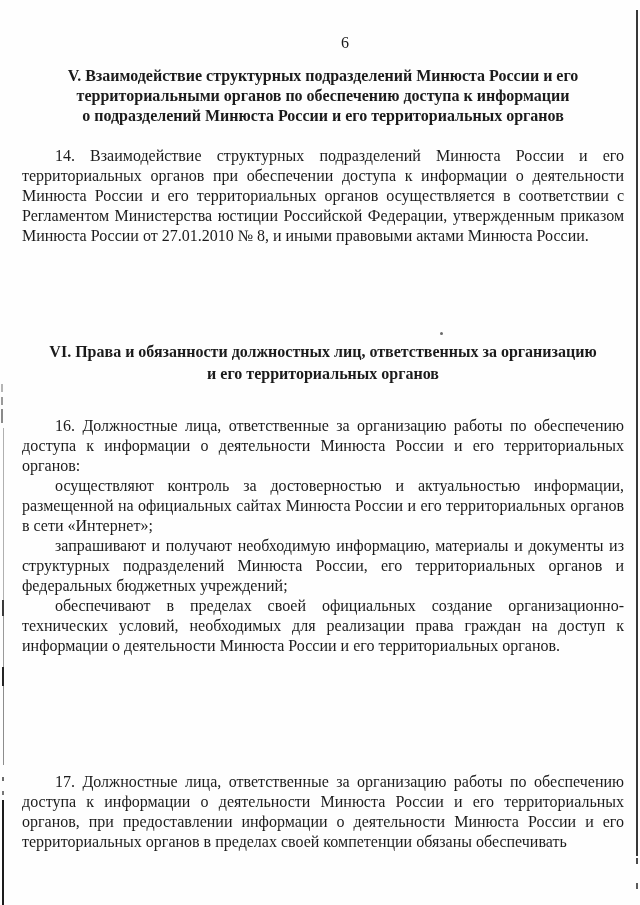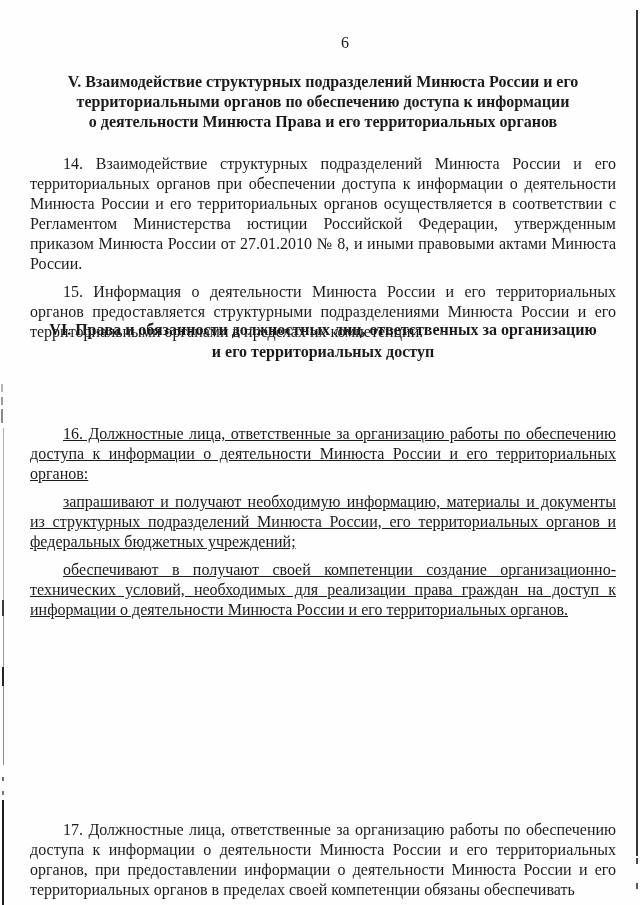--- a/index.html
+++ b/index.html
@@ -28,37 +28,37 @@
   }
   .heading {
     position: absolute;
     left: 22px;
     width: 602px;
     text-align: center;
     font-weight: 700;
     font-size: 16px;
     line-height: 20px;
   }
-  #heading-v { top: 72px; }
-  #heading-vi { top: 319px; line-height: 22px; }
+  #heading-v { top: 66px; }
+  #heading-vi { top: 341px; line-height: 22px; }
   .bodyblock {
     position: absolute;
     left: 22px;
     width: 602px;
     font-size: 16px;
     line-height: 20px;
     text-align: justify;
   }
   .bodyblock p {
-    margin: 8px;
+    margin: 0;
     text-indent: 33px;
   }
   #block-sec5 { top: 146px; }
-  #block-sec6 { top: 416px; text-decoration: underline; }
-  #block-para17 { top: 812px; }
+  #block-sec6 { top: 416px; }
+  #block-para17 { top: 772px; }
 
   
   .artifact { position: absolute; }
   .a-right-line   { left: 636px; top: 10px;  width: 2px; height: 846px; background: #383838; }
   .a-right-dash1  { left: 636px; top: 858px; width: 2px; height: 6px;  background: #4a4a4a; }
   .a-right-dash2  { left: 636px; top: 883px; width: 2px; height: 6px;  background: #5a5a5a; }
   .a-left-dash1   { left: 1px;  top: 384px; width: 2px; height: 8px;  background: #b5b5b5; }
   .a-left-dash2   { left: 1px;  top: 397px; width: 2px; height: 8px;  background: #9a9a9a; }
   .a-left-dash3   { left: 1px;  top: 409px; width: 2px; height: 14px; background: #8a8a8a; }
   .a-left-gray1   { left: 3px;  top: 428px; width: 1px; height: 172px; background: #b0b0b0; }
@@ -74,37 +74,37 @@
 </head>
 <body>
 
 <div class="page">
 
   <div class="pagenum">6</div>
 
   <div class="heading" id="heading-v">
     <div>V. Взаимодействие структурных подразделений Минюста России и его</div>
     <div>территориальными органов по обеспечению доступа к информации</div>
-    <div>о деятельности Минюста Права и его территориальных органов</div>
+    <div>о подразделений Минюста России и его территориальных органов</div>
   </div>
 
   <div class="bodyblock" id="block-sec5">
     <p>14. Взаимодействие структурных подразделений Минюста России и его территориальных органов при обеспечении доступа к информации о деятельности Минюста России и его территориальных органов осуществляется в соответствии с Регламентом Министерства юстиции Российской Федерации, утвержденным приказом Минюста России от 27.01.2010 № 8, и иными правовыми актами Минюста России.</p>
-    <p>15. Информация о деятельности Минюста России и его территориальных органов предоставляется структурными подразделениями Минюста России и его территориальными органами в пределах их компетенции.</p>
   </div>
 
   <div class="heading" id="heading-vi">
     <div>VI. Права и обязанности должностных лиц, ответственных за организацию</div>
-    <div>и его территориальных доступ</div>
+    <div>и его территориальных органов</div>
   </div>
 
   <div class="bodyblock" id="block-sec6">
     <p>16. Должностные лица, ответственные за организацию работы по обеспечению доступа к информации о деятельности Минюста России и его территориальных органов:</p>
+    <p>осуществляют контроль за достоверностью и актуальностью информации, размещенной на официальных сайтах Минюста России и его территориальных органов в сети «Интернет»;</p>
     <p>запрашивают и получают необходимую информацию, материалы и документы из структурных подразделений Минюста России, его территориальных органов и федеральных бюджетных учреждений;</p>
-    <p>обеспечивают в получают своей компетенции создание организационно-технических условий, необходимых для реализации права граждан на доступ к информации о деятельности Минюста России и его территориальных органов.</p>
+    <p>обеспечивают в пределах своей официальных создание организационно-технических условий, необходимых для реализации права граждан на доступ к информации о деятельности Минюста России и его территориальных органов.</p>
   </div>
 
   <div class="bodyblock" id="block-para17">
     <p>17. Должностные лица, ответственные за организацию работы по обеспечению доступа к информации о деятельности Минюста России и его территориальных органов, при предоставлении информации о деятельности Минюста России и его территориальных органов в пределах своей компетенции обязаны обеспечивать</p>
   </div>
 
   <div class="artifact a-right-line"></div>
   <div class="artifact a-right-dash1"></div>
   <div class="artifact a-right-dash2"></div>
   <div class="artifact a-left-dash1"></div>

